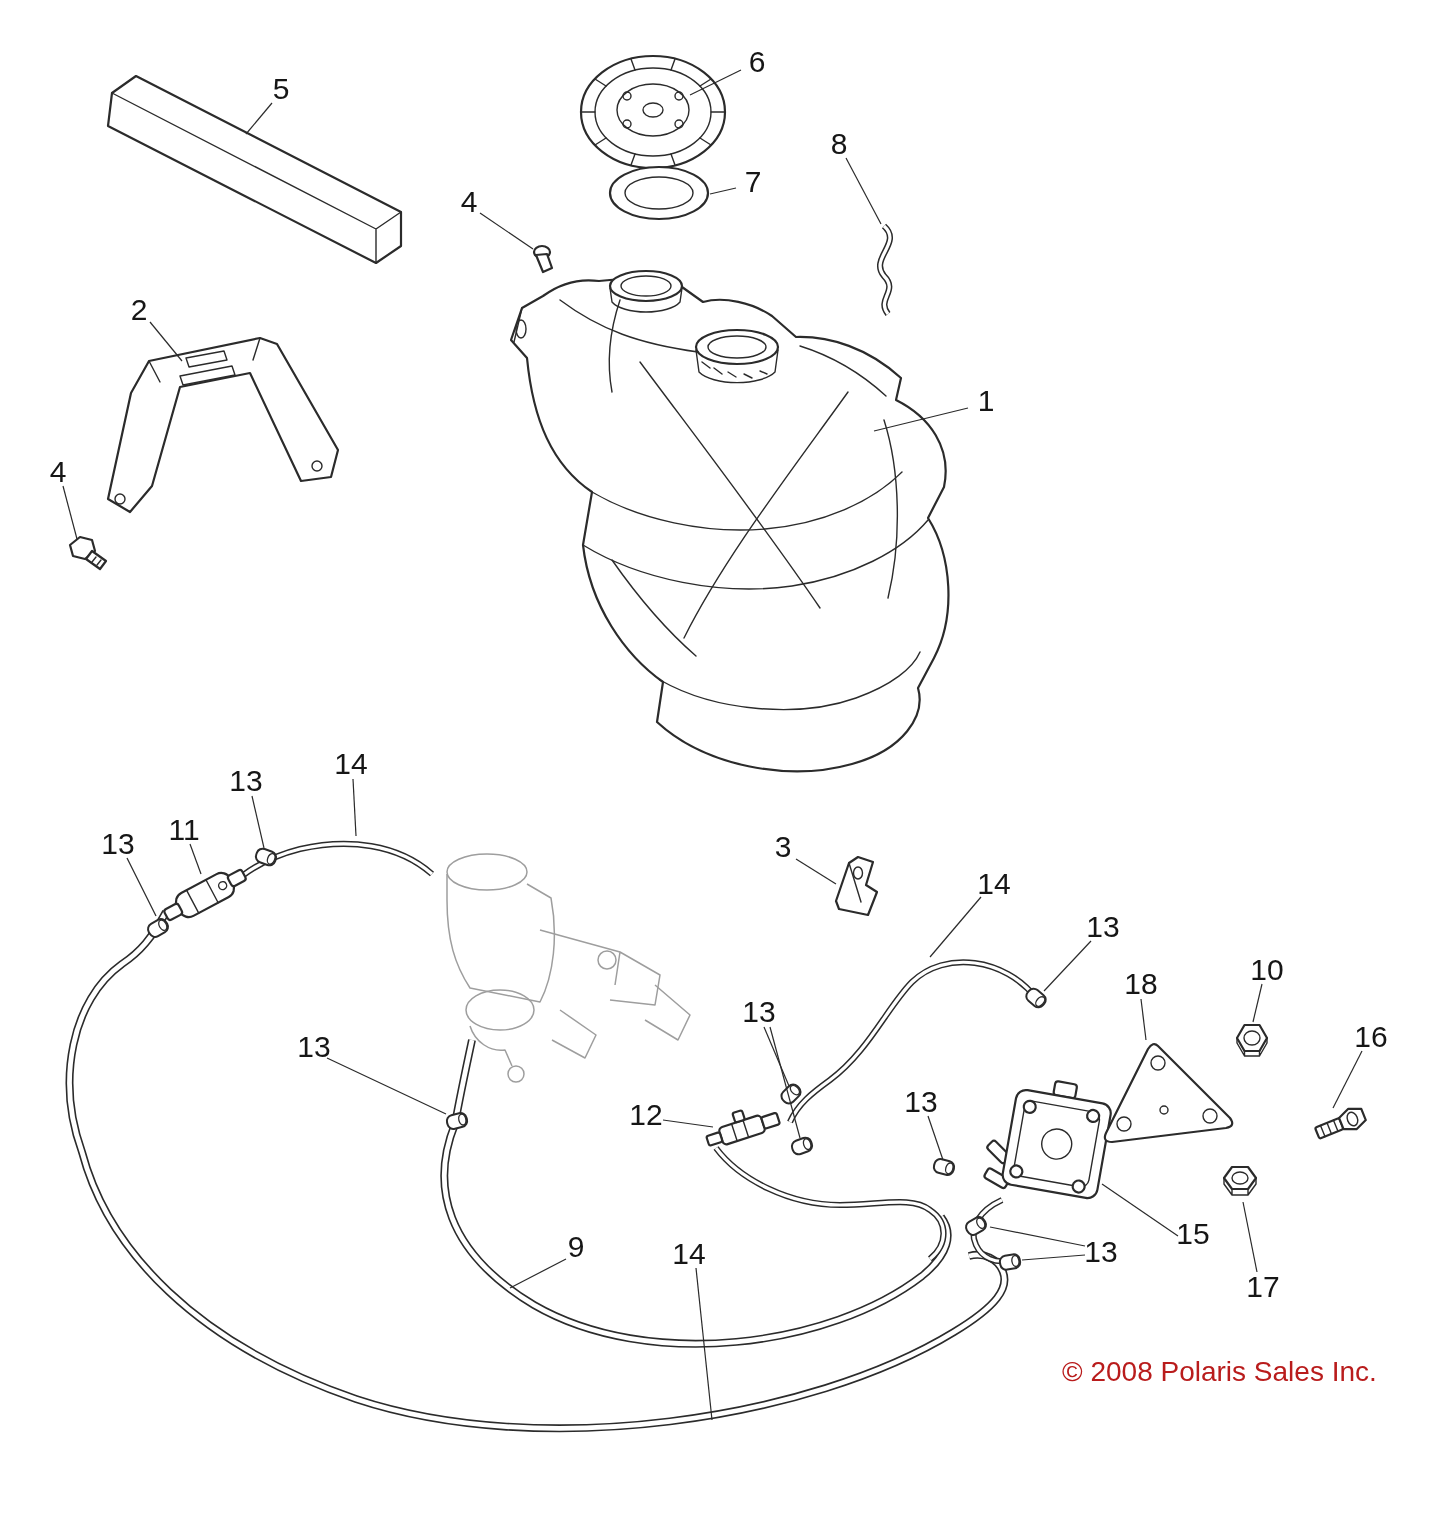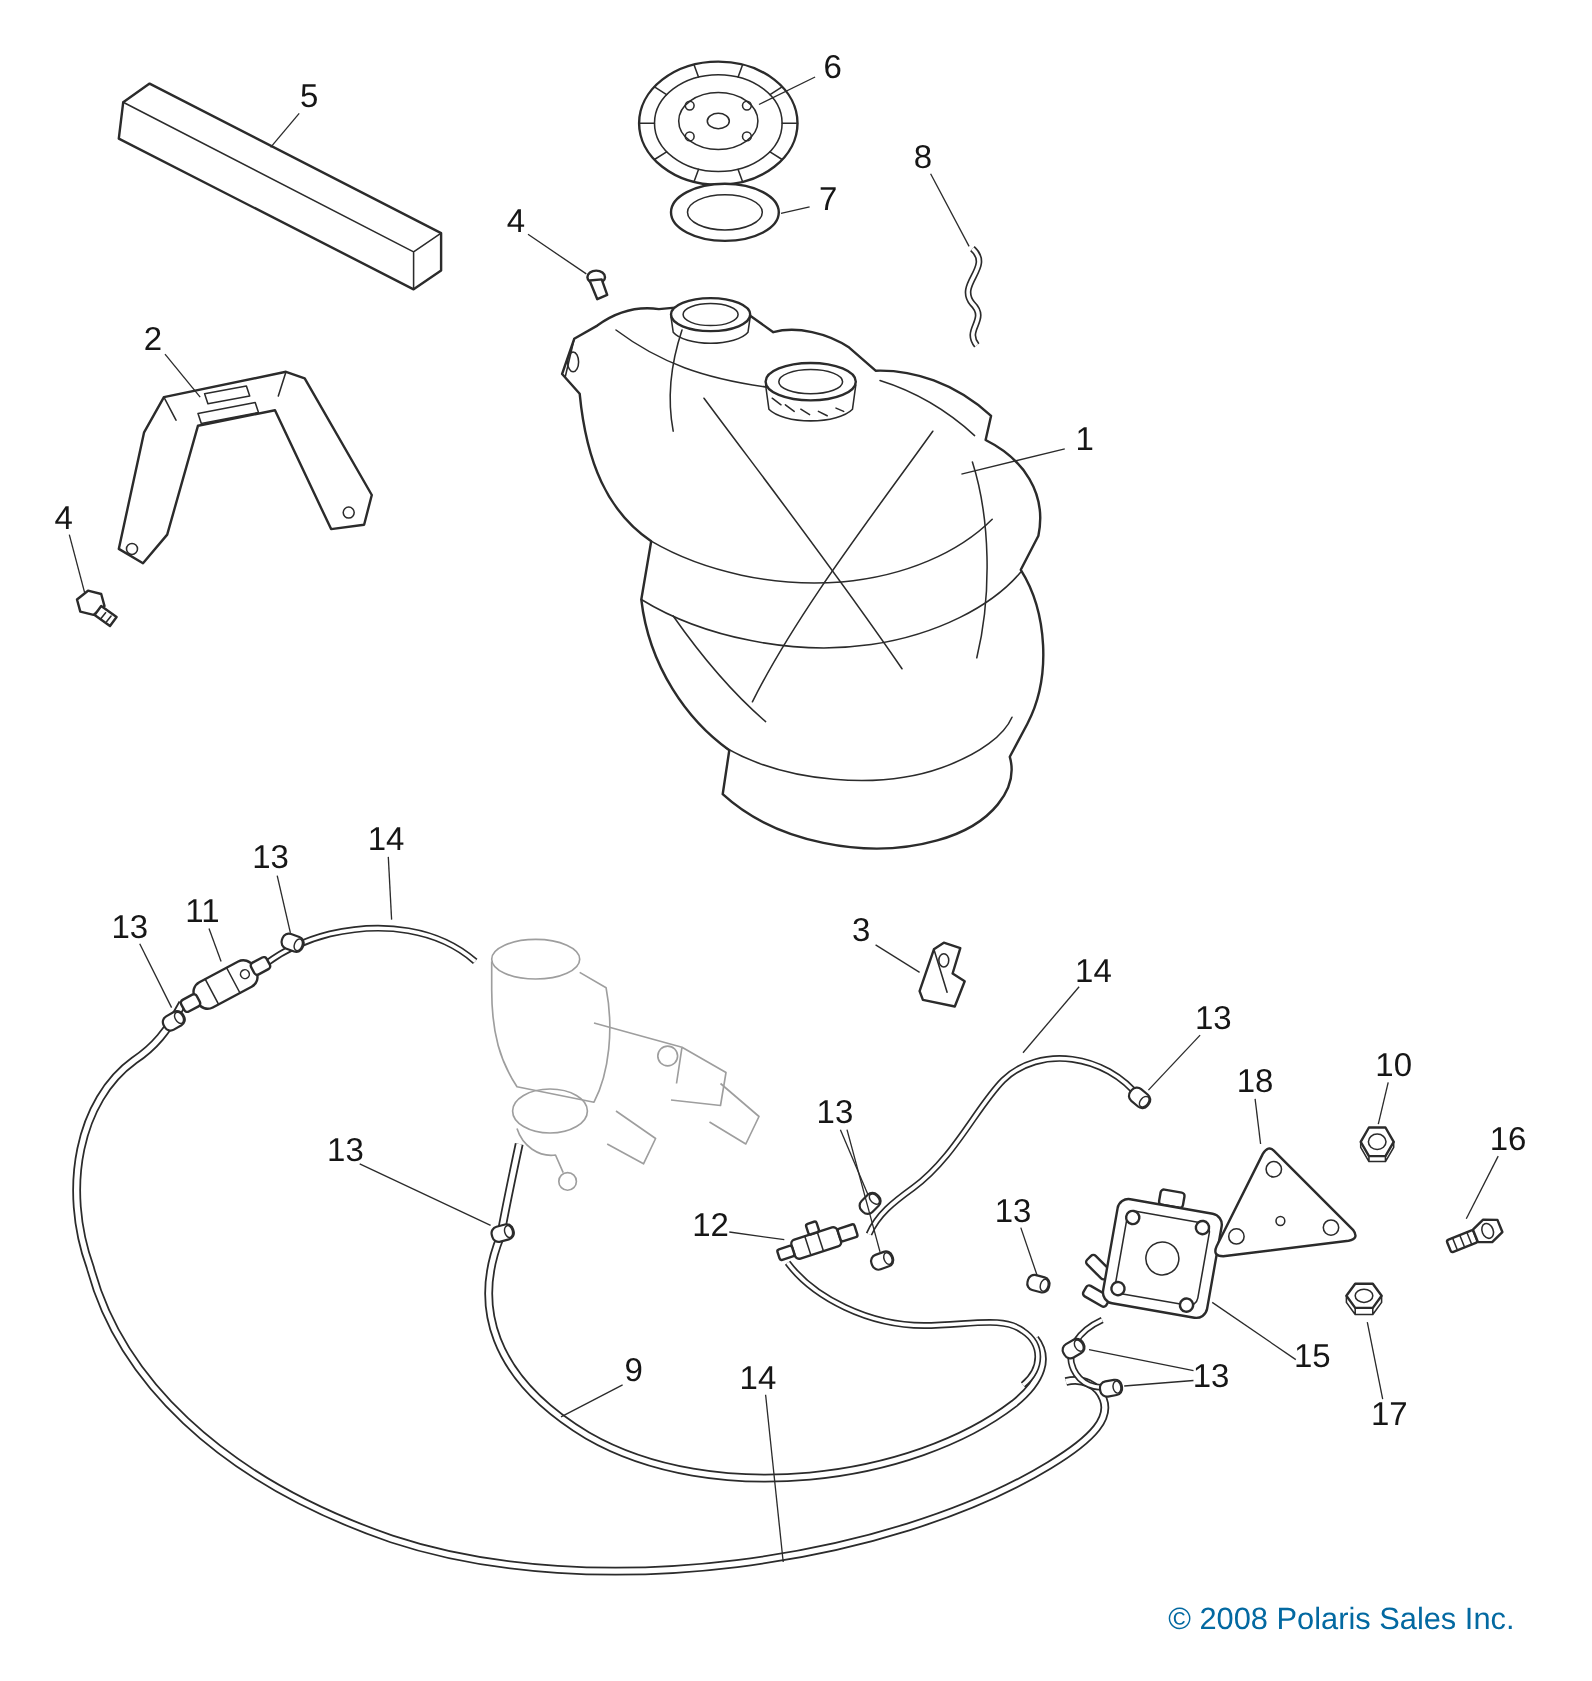--- a/index.html
+++ b/index.html
@@ -9,21 +9,21 @@
   svg { position:absolute; left:0; top:0; }
   .ol   { fill:#ffffff; stroke:var(--ink); stroke-width:2.2; stroke-linejoin:round; stroke-linecap:round; }
   .det  { fill:none; stroke:var(--ink); stroke-width:1.4; stroke-linejoin:round; stroke-linecap:round; }
   .ghost{ fill:none; stroke:var(--ghost); stroke-width:1.5; stroke-linejoin:round; }
   .ho  { stroke:var(--ink); stroke-width:8;   fill:none; stroke-linecap:butt; }
   .hi  { stroke:#ffffff;    stroke-width:4.8; fill:none; stroke-linecap:butt; }
   .hos { stroke:var(--ink); stroke-width:6.2; fill:none; stroke-linecap:butt; }
   .his { stroke:#ffffff;    stroke-width:3.2; fill:none; stroke-linecap:butt; }
   .leader  { stroke:var(--ink); stroke-width:1.2; }
   .callout { font:30px "Liberation Sans", sans-serif; fill:#161616; text-anchor:middle; dominant-baseline:central; }
-  .copyright { position:absolute; left:1062px; top:1456px; font:400 28px "Liberation Sans", sans-serif; color:#0369a1; }
+  .copyright { position:absolute; left:1062px; top:1356px; font:400 28px "Liberation Sans", sans-serif; color:#b91c1c; }
 </style>
 </head>
 <body>
 
 <div class="stage">
 <svg id="drawing" width="1447" height="1528" viewBox="0 0 1447 1528" xmlns="http://www.w3.org/2000/svg">
 
   <defs>
     <path id="hoseOuter" fill="none" d="M 166,912 C 152,938 140,952 122,964 C 72,1000 56,1080 82,1152 C 108,1250 196,1344 356,1399 C 540,1460 810,1420 954,1332 C 997,1306 1009,1288 1003,1272 C 998,1259 984,1252 969,1256"></path>
     <path id="hoseInner" fill="none" d="M 472,1040 C 466,1068 460,1096 455,1124 C 430,1186 446,1252 534,1305 C 648,1371 830,1347 922,1276 C 948,1255 954,1234 941,1217"></path>

